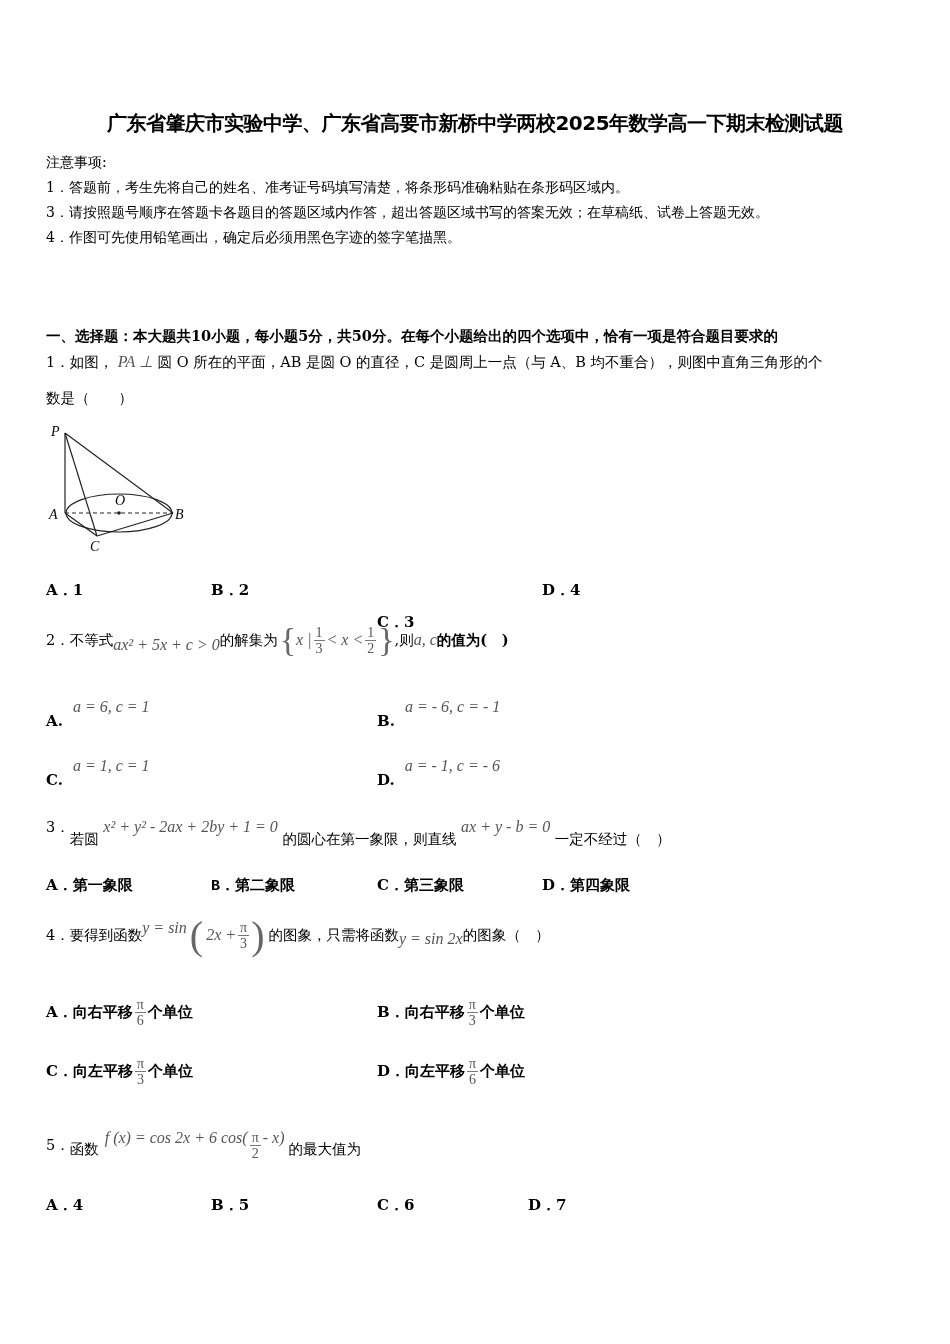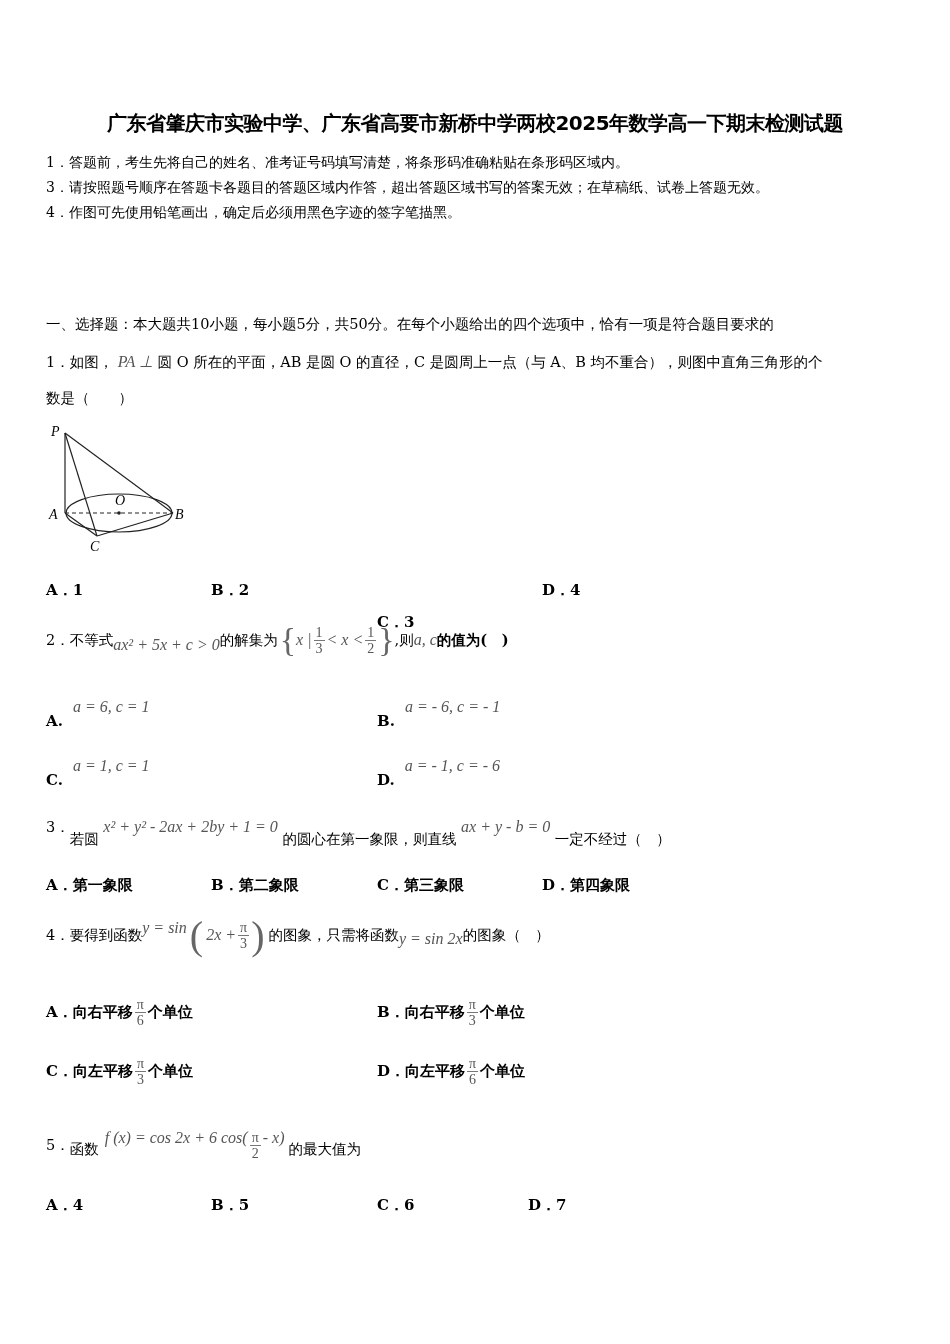--- a/index.html
+++ b/index.html
@@ -14,26 +14,27 @@
   .frac .num { border-bottom: 1px solid #777; padding: 0 2px; }
   .paren { font-family: "Liberation Serif", serif; color: #666; font-weight: normal; }
   svg text { font-family: "Liberation Serif", serif; font-style: italic; }
 </style>
 </head>
 <body>
 
 <div class="abs title">广东省肇庆市实验中学、广东省高要市新桥中学两校2025年数学高一下期末检测试题</div>
 
 <div class="abs notice" style="top:150px;">
+  <div>注意事项:</div>
   <div>1．答题前，考生先将自己的姓名、准考证号码填写清楚，将条形码准确粘贴在条形码区域内。</div>
   <div>3．请按照题号顺序在答题卡各题目的答题区域内作答，超出答题区域书写的答案无效；在草稿纸、试卷上答题无效。</div>
   <div>4．作图可先使用铅笔画出，确定后必须用黑色字迹的签字笔描黑。</div>
 </div>
 
-<div class="abs txt" style="left:46px; top:315px;">一、选择题：本大题共10小题，每小题5分，共50分。在每个小题给出的四个选项中，恰有一项是符合题目要求的</div>
+<div class="abs txt" style="left:46px; top:327px;font-weight:bold;">一、选择题：本大题共10小题，每小题5分，共50分。在每个小题给出的四个选项中，恰有一项是符合题目要求的</div>
 
 <div class="abs txt" style="left:46px; top:352px;">
   <span>1．</span><span>如图，</span>
   <span class="math">PA ⊥</span>
   <span>圆 O 所在的平面，AB 是圆 O 的直径，C 是圆周上一点（与 A、B 均不重合），则图中直角三角形的个</span>
 </div>
 <div class="abs txt" style="left:46px; top:389px;">数是（　　）</div>
 
 <div class="abs" style="left:44px; top:420px; width:150px; height:135px;">
   <svg width="150" height="135" viewBox="0 0 150 135">
@@ -87,21 +88,21 @@
 
 <div class="abs txt" style="left:46px; top:818px;">
   <span>3．</span><span style="position:relative; top:12px;">若圆</span>
   <span class="math">x² + y² - 2ax + 2by + 1 = 0</span>
   <span style="position:relative; top:12px;">的圆心在第一象限，则直线</span>
   <span class="math">ax + y - b = 0</span>
   <span style="position:relative; top:12px;">一定不经过（　）</span>
 </div>
 
 <div class="abs opt" style="left:46px; top:876px;"><span>A．</span><span>第一象限</span></div>
-<div class="abs opt" style="left:211px; top:876px;"><span>B．</span><span>第二象限</span></div>
+<div class="abs opt" style="left:211px; top:876px;font-family:Liberation Mono, monospace;"><span>B．</span><span>第二象限</span></div>
 <div class="abs opt" style="left:377px; top:876px;"><span>C．</span><span>第三象限</span></div>
 <div class="abs opt" style="left:542px; top:876px;"><span>D．</span><span>第四象限</span></div>
 
 <div class="abs txt" style="left:46px; top:910px; display:flex; align-items:center; height:50px;">
   <span>4．</span>
   <span>要得到函数</span>
   <span class="math" style="margin-top:-14px;">y = sin</span>
   <span class="paren" style="font-size:40px; margin:0 3px;">(</span>
   <span class="math">2x +</span>
   <span class="frac">

